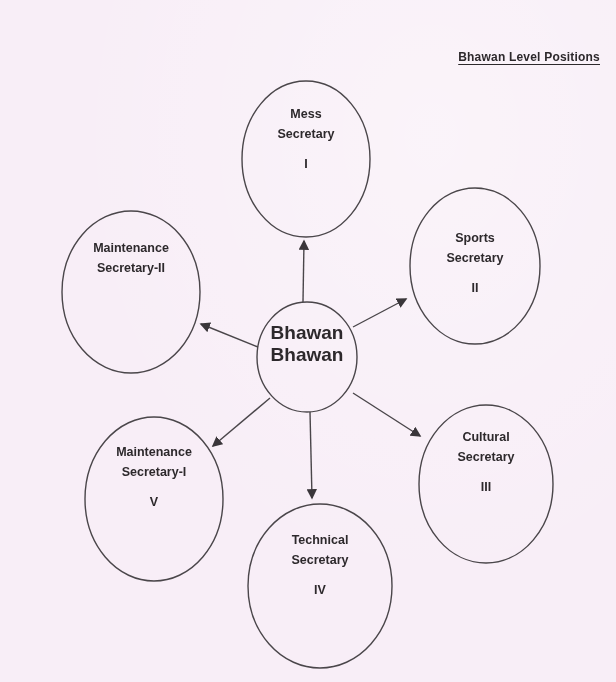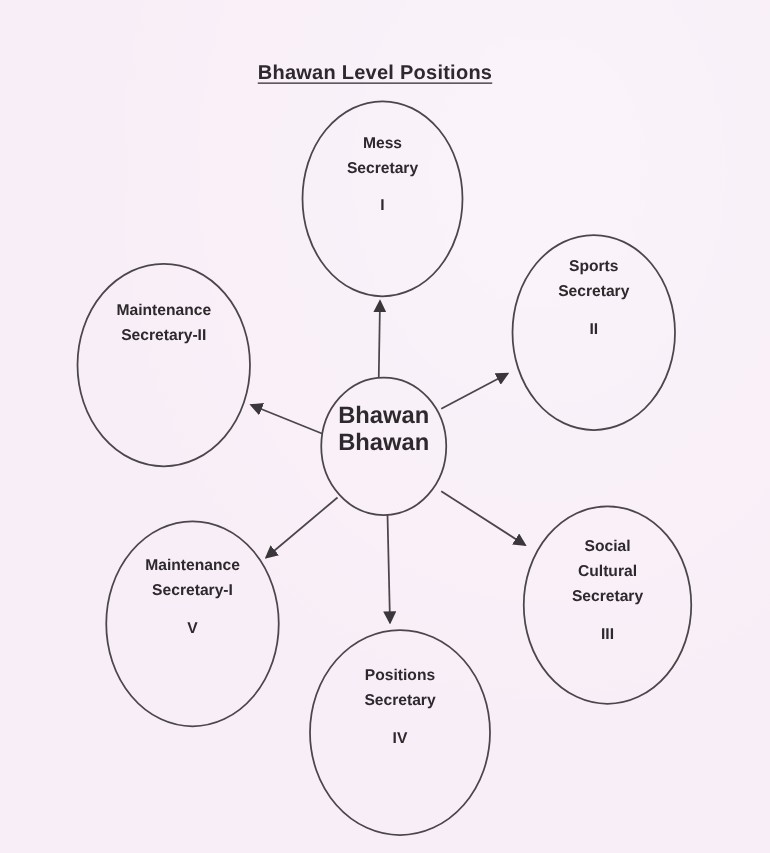--- a/index.html
+++ b/index.html
@@ -16,22 +16,22 @@
   .page{
     position:relative;
     width:616px;height:682px;
     background:
       radial-gradient(ellipse at 70% 20%, rgba(255,255,255,0.35), rgba(255,255,255,0) 60%),
       var(--bg);
   }
   .title{
     position:absolute;
     left:0;top:50px;width:600px;
-    text-align:center;
-    font-size:16px;
+    text-align:right;
+    font-size:12px;
     font-weight:bold;
     letter-spacing:0.2px;
     text-decoration:underline;
     text-underline-offset:3px;
     color:var(--ink);
   }
   svg.canvas{
     position:absolute;left:0;top:0;width:616px;height:682px;
   }
   svg.canvas ellipse{
@@ -46,21 +46,21 @@
   .node{
     position:absolute;
     text-align:center;
     font-weight:bold;
     font-size:12.5px;
     line-height:20px;
     color:var(--ink);
   }
   .node .numeral{margin-top:10px;}
   .node-mess      {left:236px;top:104px;width:140px;}
-  .node-sports    {left:405px;top:203px;width:140px;}
+  .node-sports    {left:405px;top:228px;width:140px;}
   .node-maint2    {left:54px; top:238px;width:154px;}
   .node-social    {left:416px;top:427px;width:140px;}
   .node-maint1    {left:77px; top:442px;width:154px;}
   .node-technical {left:250px;top:530px;width:140px;}
   .node-center    {left:247px;top:322px;width:120px;font-size:19px;line-height:22px;}
 </style>
 </head>
 <body>
 
 <div class="page">
@@ -106,31 +106,30 @@
     <div>Maintenance</div>
     <div>Secretary-II</div>
   </div>
 
   <div class="node node-center">
     <div>Bhawan</div>
     <div>Bhawan</div>
   </div>
 
   <div class="node node-social">
-    <div>Social</div>
     <div>Cultural</div>
     <div>Secretary</div>
     <div class="numeral">III</div>
   </div>
 
   <div class="node node-maint1">
     <div>Maintenance</div>
     <div>Secretary-I</div>
     <div class="numeral">V</div>
   </div>
 
   <div class="node node-technical">
-    <div>Positions</div>
+    <div>Technical</div>
     <div>Secretary</div>
     <div class="numeral">IV</div>
   </div>
 
 </div>
 
 </body></html>

